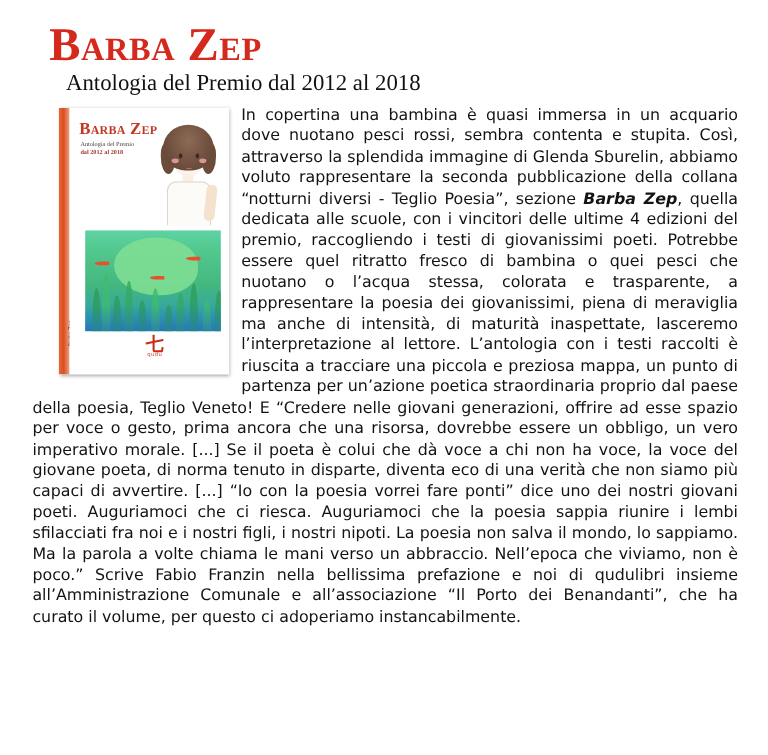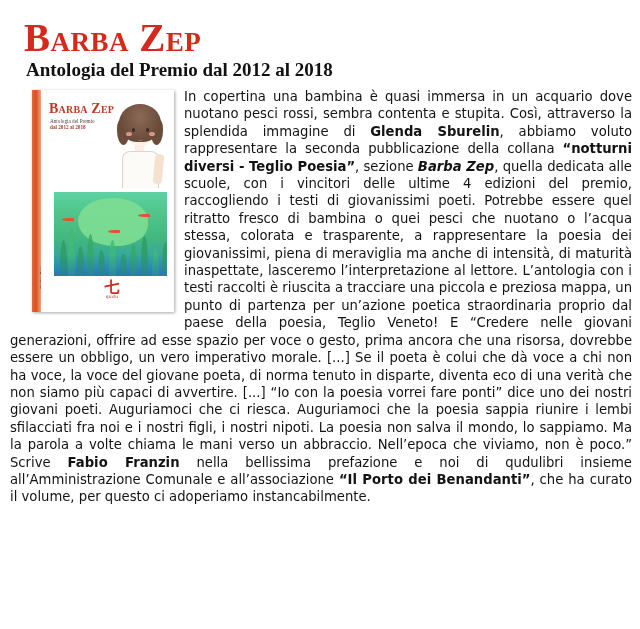--- a/index.html
+++ b/index.html
@@ -13,21 +13,21 @@
     overflow: hidden;
     font-family: "DejaVu Sans", sans-serif;
     color: #111111;
     position: relative;
   }
   .page {
     position: relative;
     width: 640px;
     height: 629px;
     box-sizing: border-box;
-    padding: 0 4px;
+    padding: 0 21px;
   }
 
   
   .header {
     padding-top: 18px;
     padding-left: 20px;
   }
   .main-title {
     font-family: "Liberation Serif", "DejaVu Serif", serif;
     color: #d4291b;
@@ -37,38 +37,38 @@
     font-variant: small-caps;
     letter-spacing: 0.5px;
     margin: 0;
     white-space: nowrap;
   }
   .sub-title {
     font-family: "Liberation Serif", "DejaVu Serif", serif;
     color: #111111;
     font-size: 19px;
     line-height: 22px;
-    font-weight: bold;
-    margin: 1px 0 0 2px;
+    font-weight: normal;
+    margin: 1px 0 0 14px;
     white-space: nowrap;
   }
 
   
   .body-text {
     margin: 7px 0 0 0;
     padding: 0 4px 0 6px;
     font-family: "DejaVu Sans", sans-serif;
     font-size: 13.2px;
     line-height: 17.4px;
     text-align: justify;
     text-justify: inter-word;
     color: #131313;
     hyphens: none;
   }
-  .body-text b { font-weight: bold; }
+  .body-text b { font-weight: normal; }
   .body-text .bi { font-weight: bold; font-style: italic; }
 
   
   .cover-wrap {
     float: left;
     width: 142px;
     height: 222px;
     margin: 2px 10px 4px 22px;
     position: relative;
   }

